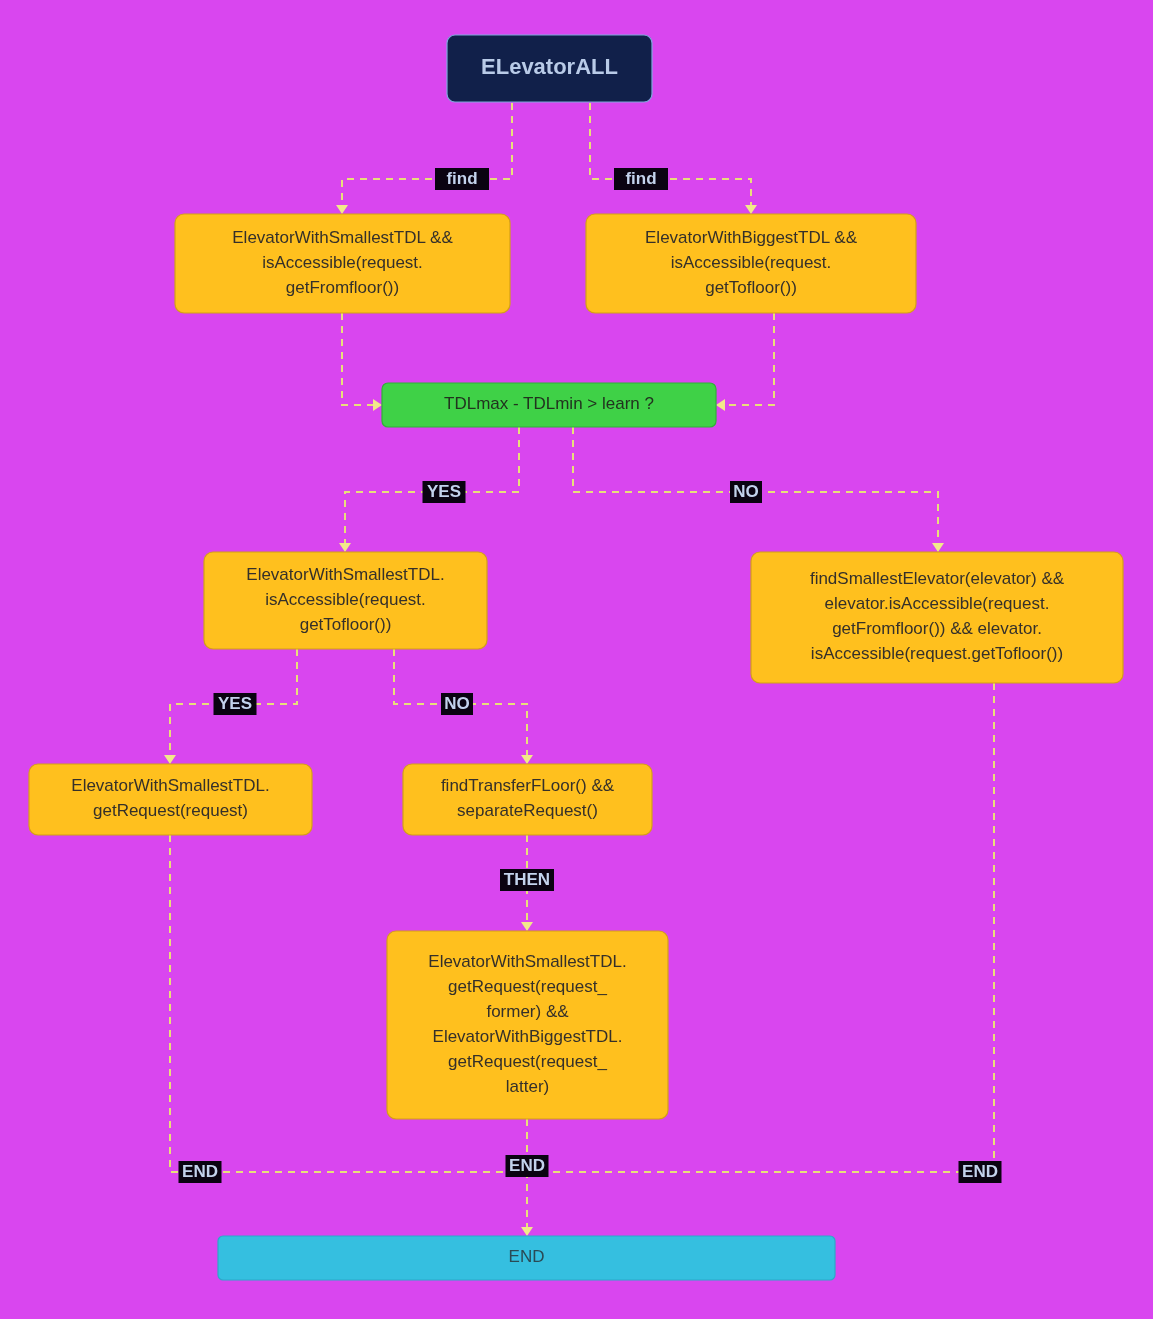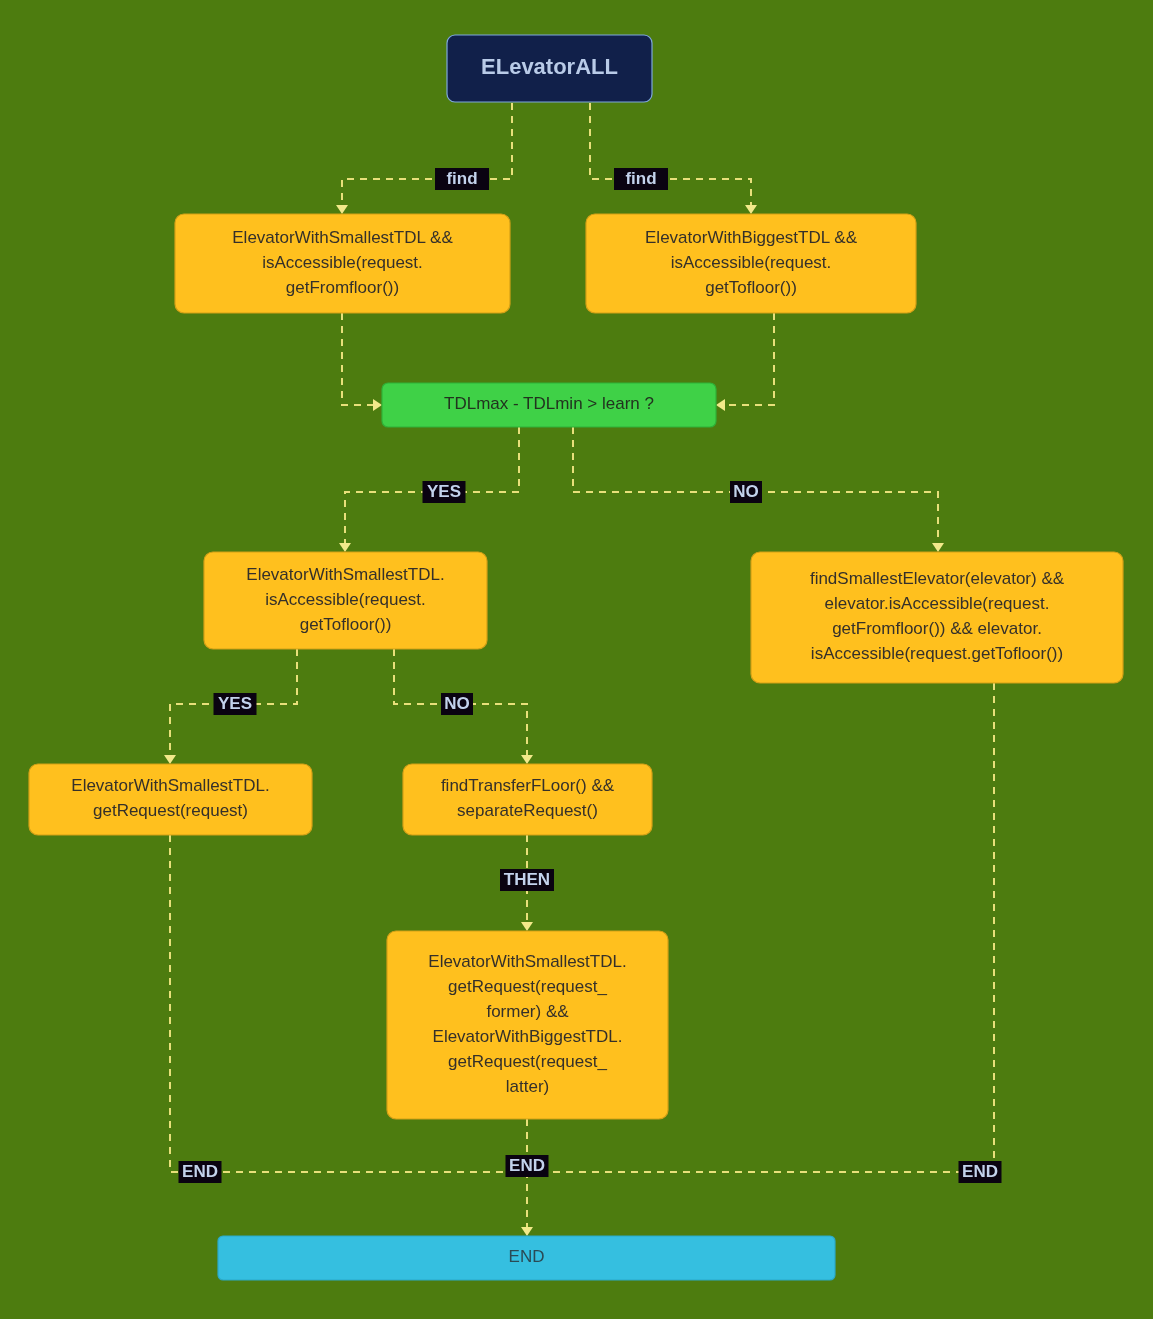--- a/index.html
+++ b/index.html
@@ -10,21 +10,21 @@
   body {
     width: 1153px;
     height: 1319px;
     overflow: hidden;
     font-family: "Liberation Sans", sans-serif;
   }
   #flow-root {
     position: relative;
     width: 1153px;
     height: 1319px;
-    background: #4d7c0f;
+    background: #d946ef;
   }
   svg.flow {
     position: absolute;
     left: 0;
     top: 0;
     width: 1153px;
     height: 1319px;
     display: block;
   }
   .node-rect { stroke-width: 1.2px; }

